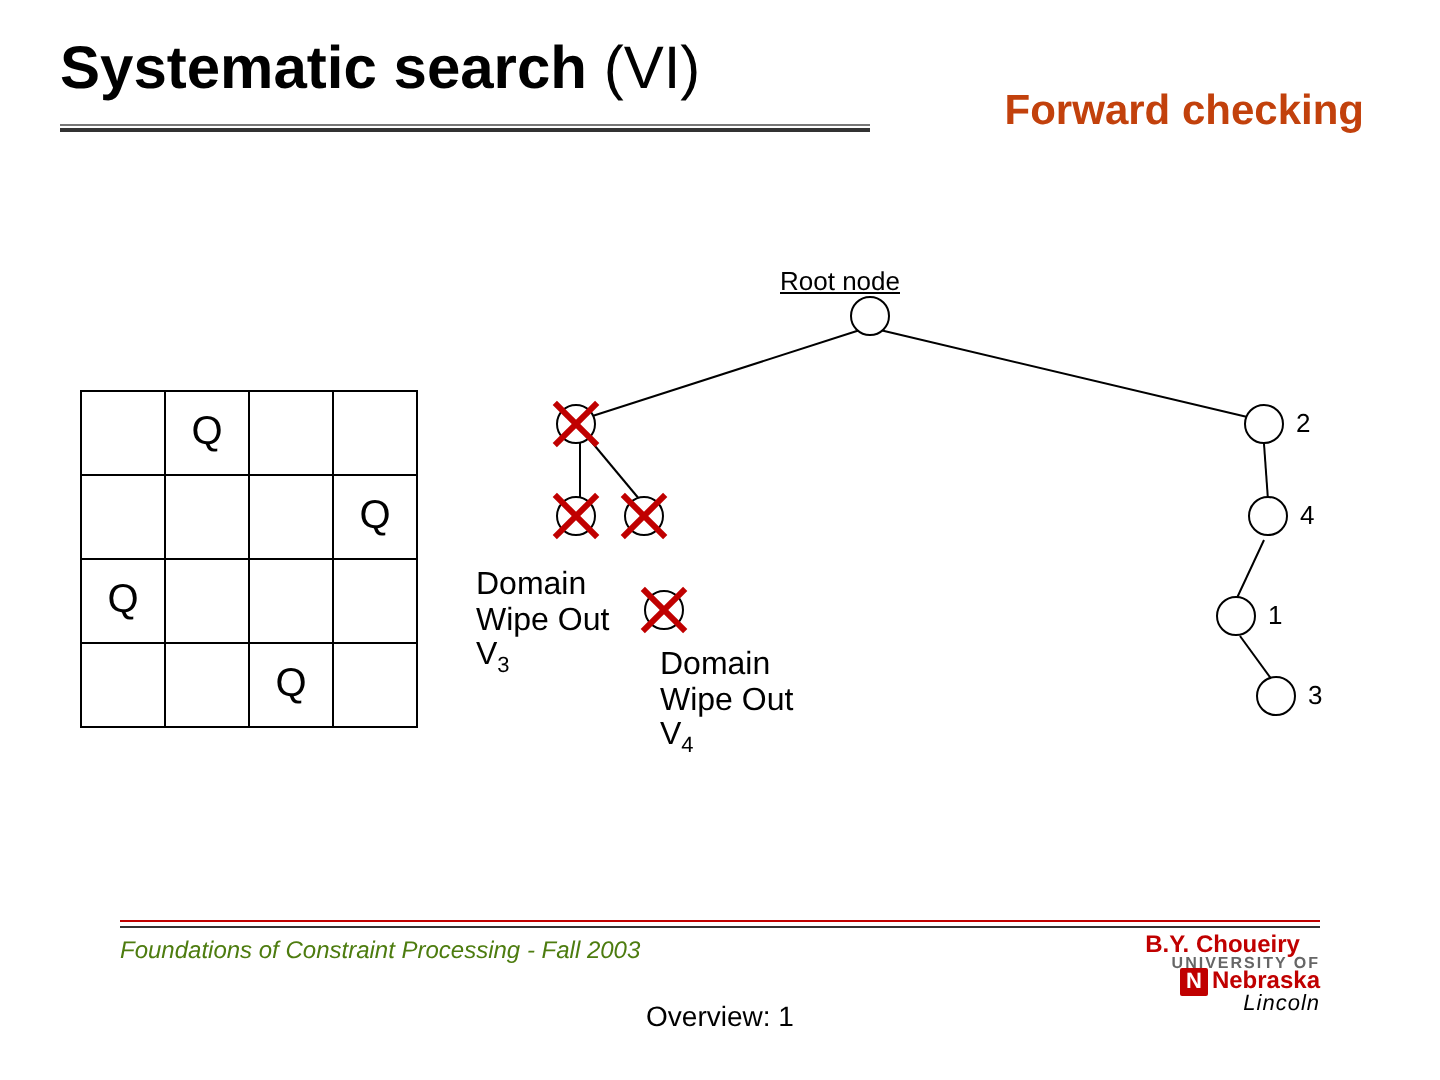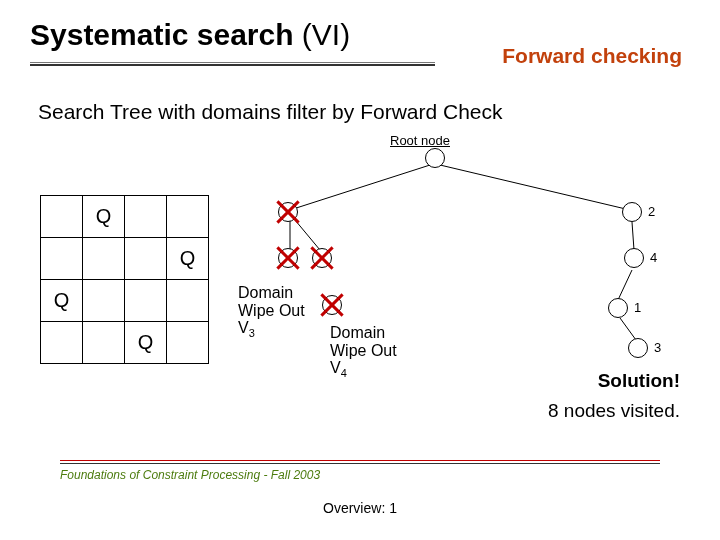--- a/index.html
+++ b/index.html
@@ -66,21 +66,20 @@
 
   <div class="title-area">
     <span class="title-main">Systematic search</span><span class="title-light"> (VI)</span>
     <span class="title-right">Forward checking</span>
   </div>
   <div class="title-rule">
     <div class="bar1"></div>
       <div class="bar2"></div>
   </div>
 
-  <div class="subtitle">Search Tree with domains filter by Forward Check</div>
 
   <div class="rootlabel">Root node</div>
 
   <svg class="edges">
 
     <line x1="430" y1="165" x2="290" y2="210" stroke="#000" stroke-width="1"></line>
     <line x1="440" y1="165" x2="630" y2="210" stroke="#000" stroke-width="1"></line>
 
     <line x1="290" y1="220" x2="290" y2="250" stroke="#000" stroke-width="1"></line>
     <line x1="295" y1="220" x2="320" y2="250" stroke="#000" stroke-width="1"></line>
@@ -122,22 +121,20 @@
     <span>Domain</span><br>
     <span>Wipe Out</span><br>
     <span>V</span><sub>3</sub>
   </div>
   <div class="wipe" style="left:330px; top:324px;">
     <span>Domain</span><br>
     <span>Wipe Out</span><br>
     <span>V</span><sub>4</sub>
   </div>
 
-  <div class="solution">Solution!</div>
-  <div class="visited">8 nodes visited.</div>
 
   <table class="board">
     <tbody>
         <tr>
       <td></td>
       <td class="Q">Q</td>
       <td></td>
       <td></td>
     </tr>
     <tr>
@@ -157,15 +154,24 @@
       <td></td>
       <td class="Q">Q</td>
       <td></td>
     </tr>
   </tbody>
     </table>
 
   <div class="footer-rule"></div>
   <div class="footer-rule2"></div>
   <div class="footer-left">Foundations of Constraint Processing - Fall 2003</div>
+  <div class="footer-right">
+    <span>B.Y. Choueiry</span>
+    &nbsp;&nbsp;
+    <span>
+      <span class="univ-of">UNIVERSITY OF</span>
+      <span class="neb-n">N</span><span>Nebraska</span>
+      <span class="lin">Lincoln</span>
+    </span>
+  </div>
   <div class="footer-center">Overview: 1</div>
 
 </div>
 
 </body></html>

